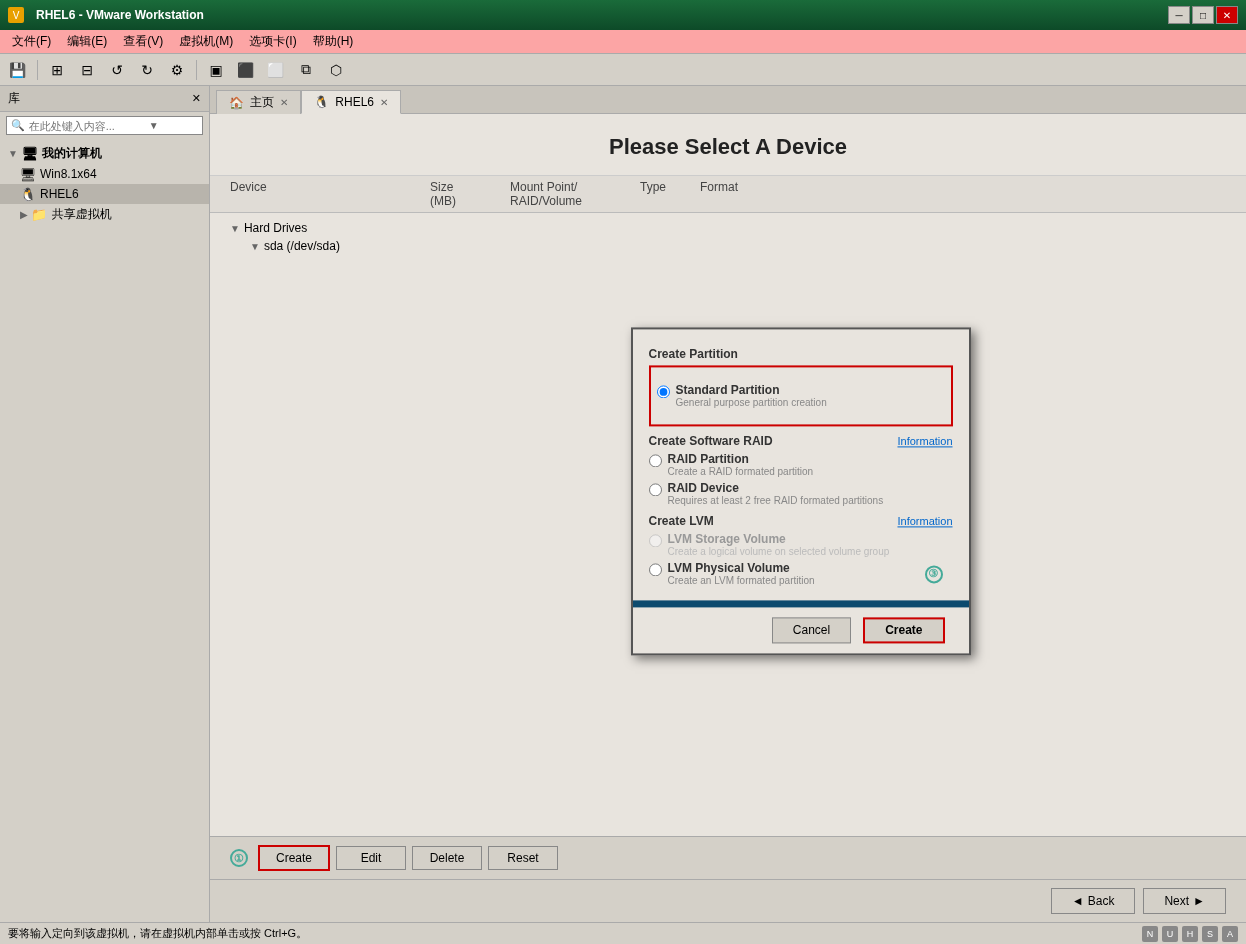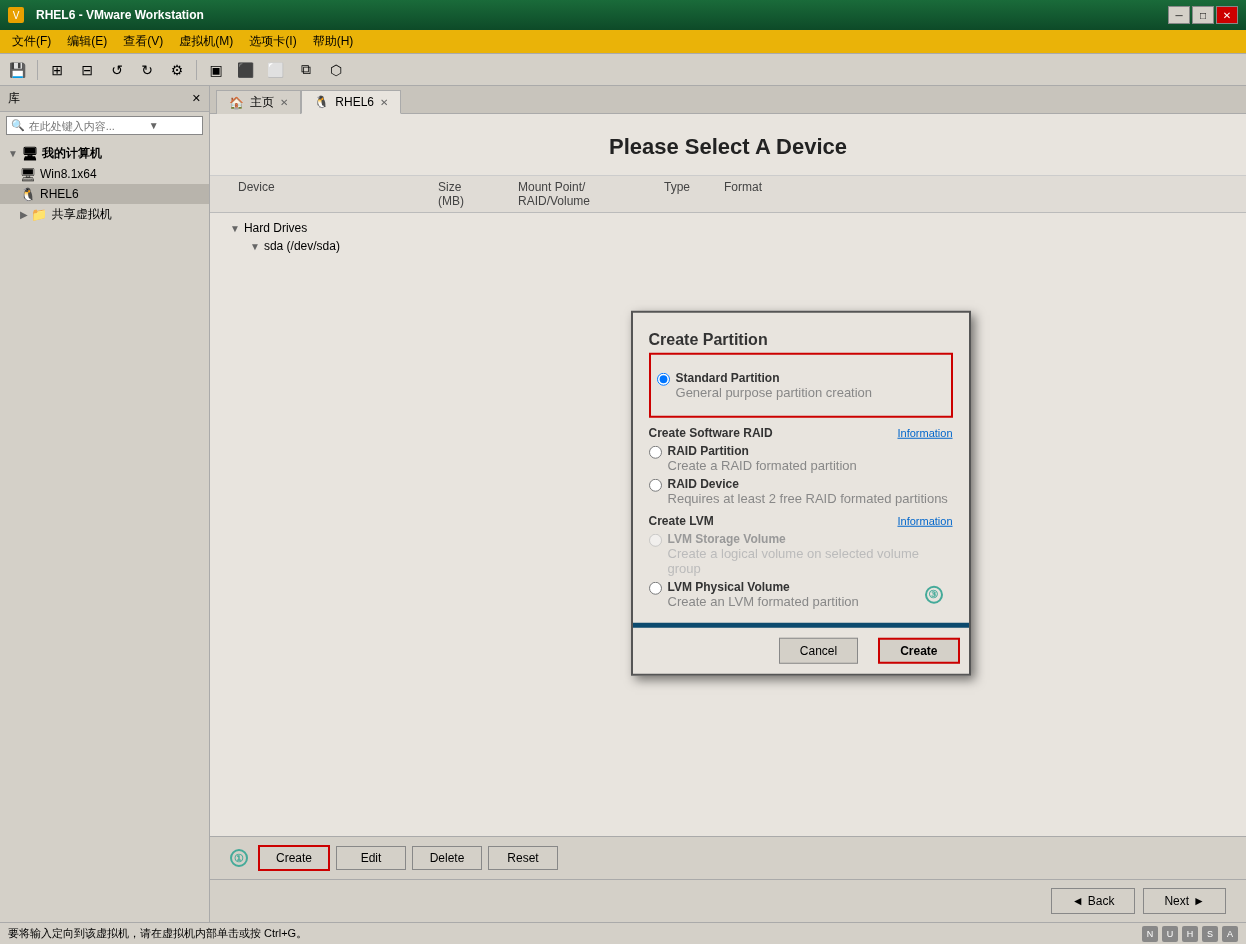--- a/index.html
+++ b/index.html
@@ -17,21 +17,21 @@
     }
     .title-bar-left { display: flex; align-items: center; gap: 6px; }
     .title-bar-icon { width: 16px; height: 16px; background: #e8a000; border-radius: 2px; font-size: 10px; display: flex; align-items: center; justify-content: center; }
     .title-bar-text { font-size: 12px; font-weight: bold; padding-left: 6px; }
     .title-bar-controls { display: flex; gap: 2px; }
     .title-btn { width: 22px; height: 18px; background: #d4d0c8; border: 1px solid #888; cursor: pointer; display: flex; align-items: center; justify-content: center; font-size: 10px; color: #000; }
     .title-btn.close { background: #cc0000; color: white; }
 
     
     .menu-bar {
-      background: #eab308;
+      background: #fca5a5;
       height: 24px;
       display: flex;
       align-items: center;
       padding: 0 4px;
       border-bottom: 1px solid #aaa;
     }
     .menu-item { padding: 2px 8px; cursor: pointer; font-size: 12px; }
 
     
     .toolbar {
@@ -141,24 +141,24 @@
 
     
     .table-header {
       display: flex;
       background: #e0dcd6;
       border-bottom: 1px solid #bbb;
       padding: 4px 20px;
       font-size: 12px;
       color: #444;
     }
-    .th-device { width: 200px; margin-left: 8px; }
+    .th-device { width: 200px; }
     .th-size { width: 80px; }
     .th-mountpoint { width: 130px; }
-    .th-type { width: 60px; margin-left: 16px; }
+    .th-type { width: 60px; }
     .th-format { width: 80px; }
 
     
     .table-content {
       padding: 6px 20px;
       font-size: 12px;
     }
     .tree-row { display: flex; align-items: center; padding: 2px 0; }
     .row-arrow { color: #666; margin-right: 4px; font-size: 10px; }
     .row-label { width: 180px; }
@@ -233,45 +233,45 @@
     .dialog-titlebar {
       background: linear-gradient(to bottom, #3a3a3a, #222);
       color: white;
       padding: 6px 12px;
       font-size: 13px;
       font-weight: bold;
       text-align: center;
     }
     .dialog-body { padding: 10px 16px; }
     .dialog-section-label {
-      font-size: 16px;
+      font-size: 12px;
       font-weight: bold;
       color: #333;
       margin: 8px 0 4px;
     }
     .dialog-option {
       display: flex;
       align-items: flex-start;
       margin: 4px 0;
     }
     .dialog-option input[type=radio] { margin-top: 2px; margin-right: 6px; }
     .dialog-option-text { }
     .dialog-option-title { font-size: 12px; font-weight: bold; color: #333; }
-    .dialog-option-desc { font-size: 13px; color: #888; }
+    .dialog-option-desc { font-size: 10px; color: #888; }
     .dialog-divider { display: flex; align-items: center; justify-content: space-between; margin: 8px 0 4px; }
     .dialog-divider-label { font-size: 12px; font-weight: bold; color: #333; }
     .dialog-divider-link { font-size: 11px; color: #0066cc; text-decoration: underline; cursor: pointer; }
     .dialog-option.disabled .dialog-option-title { color: #999; }
     .dialog-option.disabled .dialog-option-desc { color: #bbb; }
     .dialog-footer {
       display: flex;
       justify-content: flex-end;
-      gap: 20px;
-      padding: 10px 9px;
-      border-top: 5px solid #0c4a6e;
+      gap: 12px;
+      padding: 10px 24px;
+      border-top: 7px solid #0c4a6e;
     }
     .dialog-btn {
       padding: 4px 20px;
       background: #d4d0c8;
       border: 1px solid #888;
       cursor: pointer;
       font-size: 12px;
     }
     .dialog-btn.primary { border: 2px solid #cc0000; font-weight: bold; }
 

